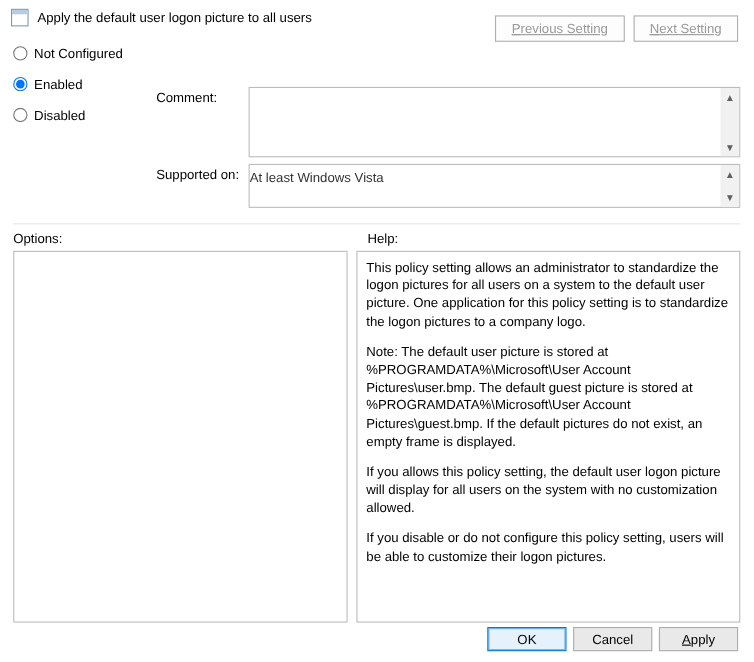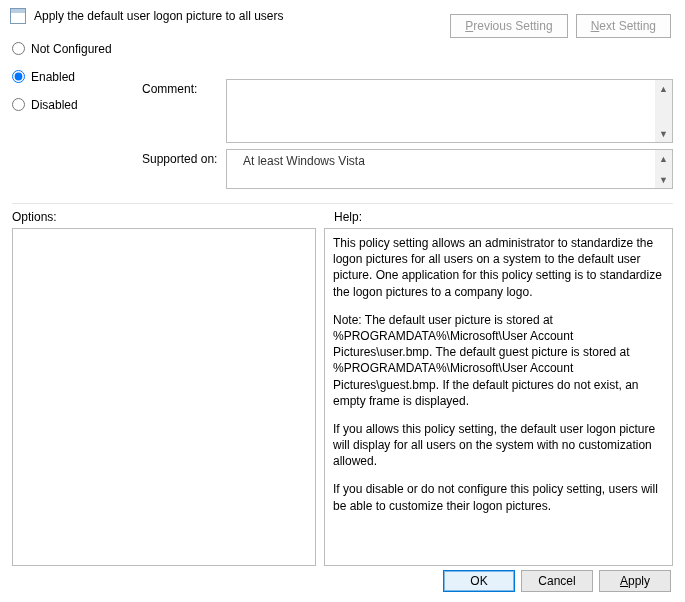--- a/index.html
+++ b/index.html
@@ -5,33 +5,33 @@
     * { box-sizing: border-box; font-family: "Segoe UI", Tahoma, sans-serif; margin: 0; padding: 0; }
     body { background: #fff; font-size: 12px; color: #000; width: 685px; height: 602px; position: relative; overflow: hidden; }
 
     .header { display: flex; align-items: center; padding: 8px 10px 4px; }
     .header-icon { width: 16px; height: 16px; margin-right: 8px; position: relative; }
     .header-icon-inner { width:16px; height:16px; border:1px solid #7a9ab8; background:#fff; position:relative; }
     .header-icon-inner::before { content:""; position:absolute; top:0; left:0; right:0; height:4px; background:#b8cde0; }
     .header-title { font-size: 12px; }
 
     .nav-buttons { position: absolute; top: 14px; right: 14px; display: flex; gap: 8px; }
-    .nav-btn { border: 1px solid #adadad; background: #fdfdfd; padding: 4px 14px; font-size: 12px; color: #999; cursor: default; }
+    .nav-btn { border: 1px solid #adadad; background: #fdfdfd; padding: 4px 14px; font-size: 12px; color: #999; cursor: default; text-decoration: underline; }
     .nav-btn .u { text-decoration: underline; }
 
     .upper { display: flex; padding: 10px 12px 2px; gap: 8px; }
     .radio-col { width: 122px; padding-top: 4px; }
     .radio-row { display: flex; align-items: flex-start; height: 22px; margin-bottom: 6px; }
     .radio-row input { margin-right: 6px; }
     .fields-col { flex: 1; margin-top: 41px; }
     .field-row { display: flex; margin-bottom: 6px; }
     .field-label { width: 84px; padding-top: 3px; }
     .sunken { border: 1px solid #bcbcbc; background: #fff; position: relative; flex:1; }
     .comment-box { height: 64px; }
-    .supported-box { height: 40px; padding: 4px 16px; font-size: 12px; color: #333; display:flex; align-items:flex-start; }
+    .supported-box { height: 40px; padding: 4px 0; font-size: 12px; color: #333; display:flex; align-items:flex-start; }
     .scroll-arrows { position: absolute; right: 0; top: 0; bottom: 0; width: 17px; background: #f1f1f1; display:flex; flex-direction:column; justify-content:space-between; }
     .arrow { width:17px; height:17px; display:flex; align-items:center; justify-content:center; color:#606060; font-size:9px; user-select:none; }
 
     .hr { border-top: 1px solid #e5e5e5; margin: 6px 12px 0; }
 
     .lower-labels { display:flex; padding: 6px 12px 4px; }
     .lower-labels .opt-lbl { width: 322px; }
     .panes { display:flex; padding: 0 12px; gap: 8px; }
     .pane { border: 1px solid #bcbcbc; background:#fff; height: 338px; padding: 6px 8px; overflow:hidden; font-size:12px; }
     .options-pane { width: 304px; }

